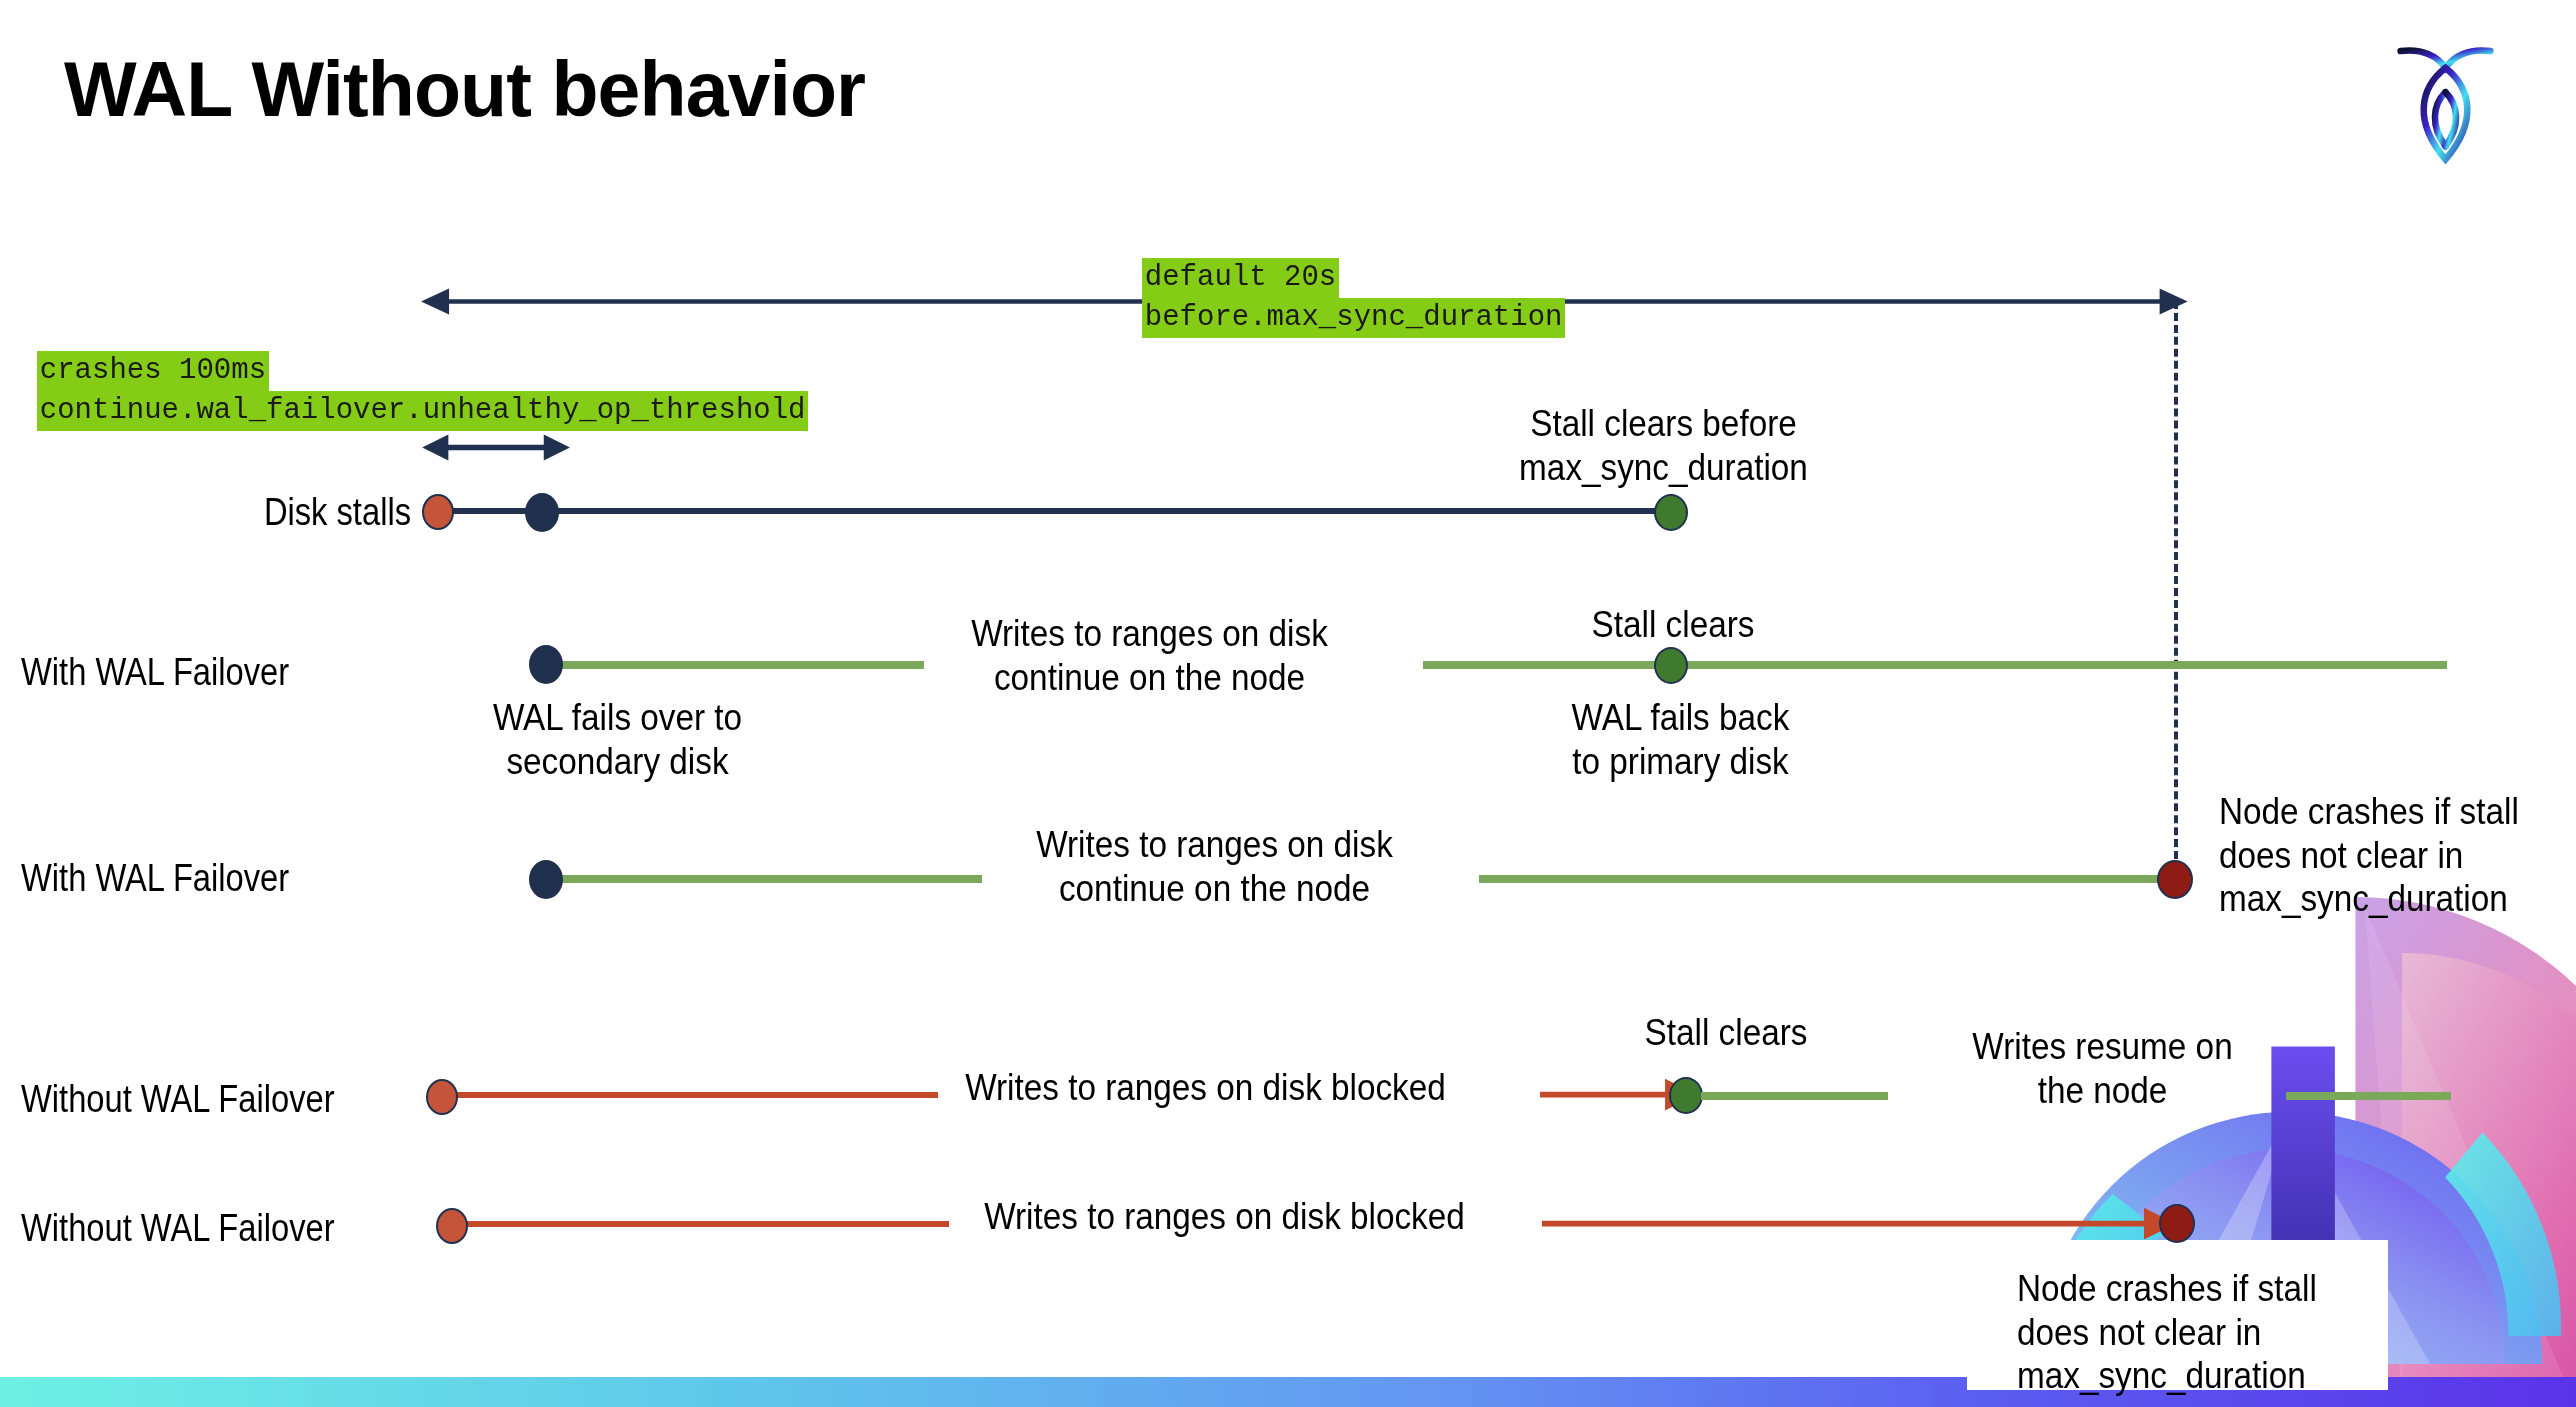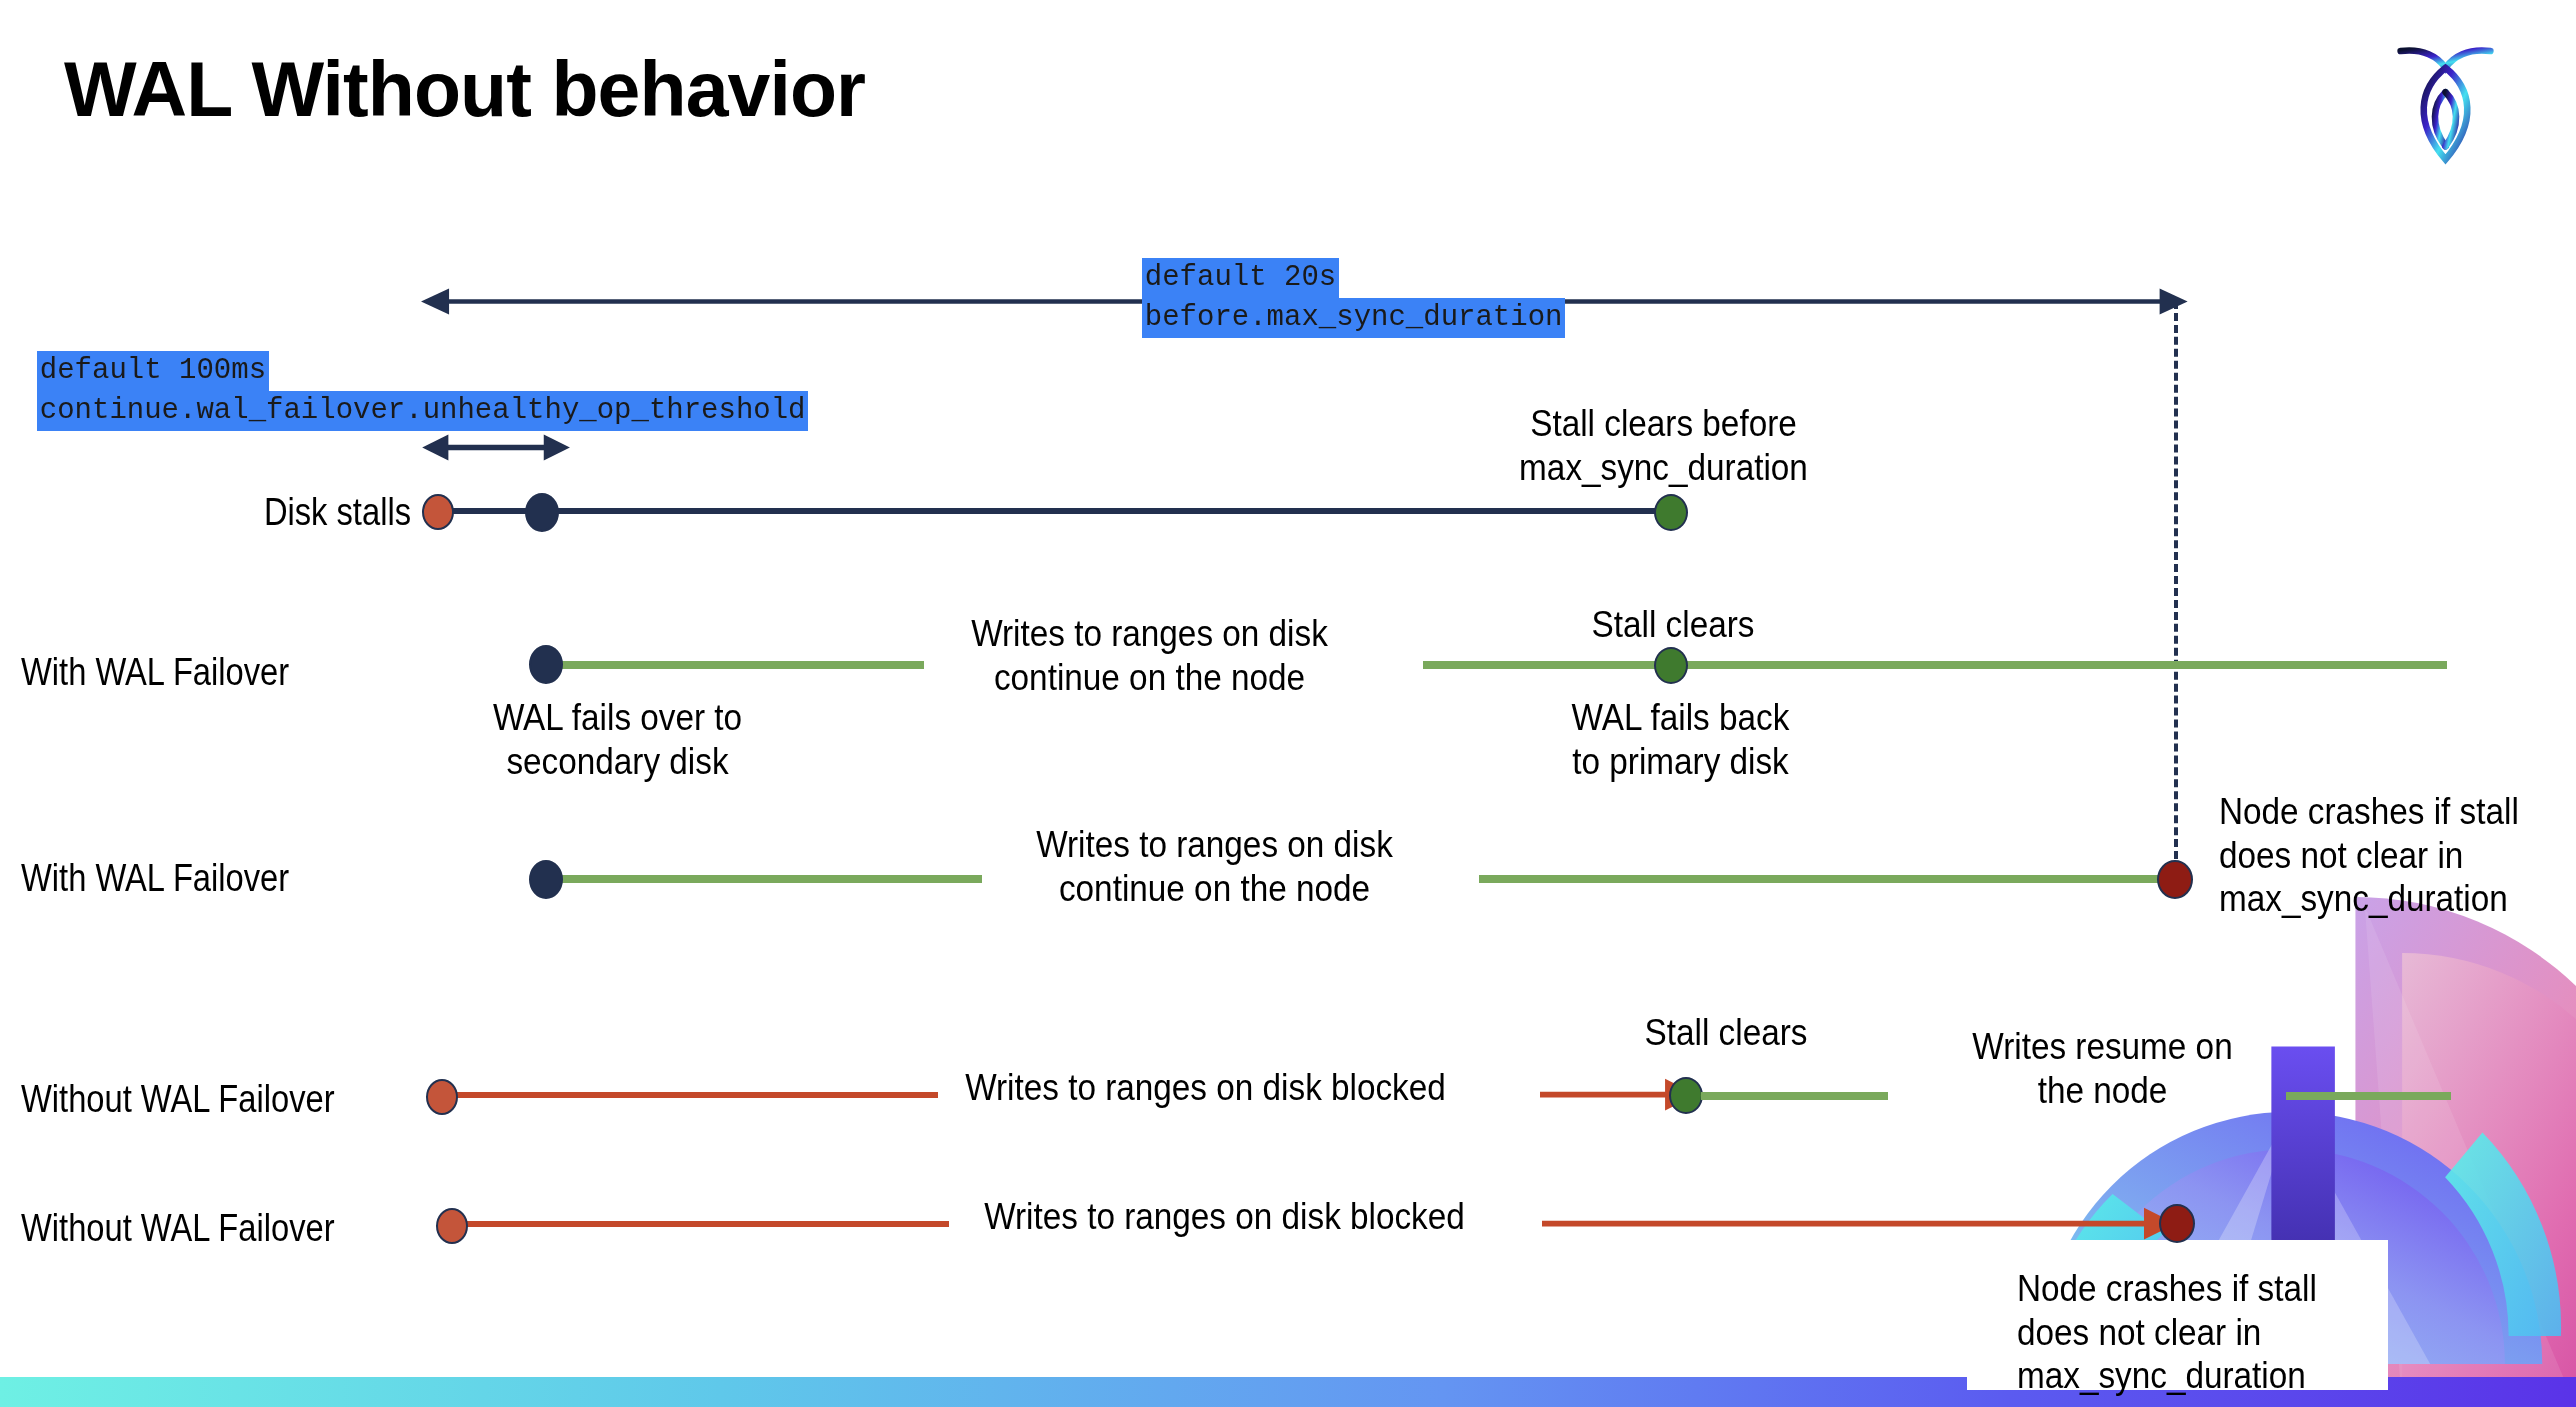--- a/index.html
+++ b/index.html
@@ -34,21 +34,21 @@
   #logo{position:absolute;left:2395px;top:36px;width:101px;height:131px;}
 
   
   .codebox{
     position:absolute;
     font-family:"Liberation Mono", monospace;
     font-size:29px;color:#1a1a1a;
     line-height:1.32;
     white-space:nowrap;
   }
-  .codebox span{background:#3b82f6;display:inline-block;padding:0.9px 2.8px;}
+  .codebox span{background:#84cc16;display:inline-block;padding:0.9px 2.8px;}
 
   
   .rowlabel{
     position:absolute;
     font-size:38px;color:#000;
     white-space:nowrap;
     font-family:"Liberation Sans", sans-serif;
     transform:scaleX(0.86);transform-origin:left center;
   }
   .rowlabel.right{transform-origin:right center;}
@@ -182,21 +182,21 @@
     <polygon points="0,26 30,12 30,40" fill="#22304f"></polygon>
     <polygon points="1890,26 1860,12 1860,40" fill="#22304f"></polygon>
   </svg>
 
   <div class="codebox" style="left:1142px;top:258px;">
     <span>default 20s</span><br>
     <span>before.max_sync_duration</span>
   </div>
 
   <div class="codebox" style="left:37px;top:351px;">
-    <span>default 100ms</span><br>
+    <span>crashes 100ms</span><br>
     <span>continue.wal_failover.unhealthy_op_threshold</span>
   </div>
 
   <svg class="deco" style="left:422px;top:426px;" width="150" height="43" viewBox="0 0 160 46">
     <line x1="20" y1="23" x2="140" y2="23" stroke="#22304f" stroke-width="6"></line>
     <polygon points="0,23 28,9 28,37" fill="#22304f"></polygon>
     <polygon points="158,23 130,9 130,37" fill="#22304f"></polygon>
   </svg>
 
   <div id="dashline"></div>

